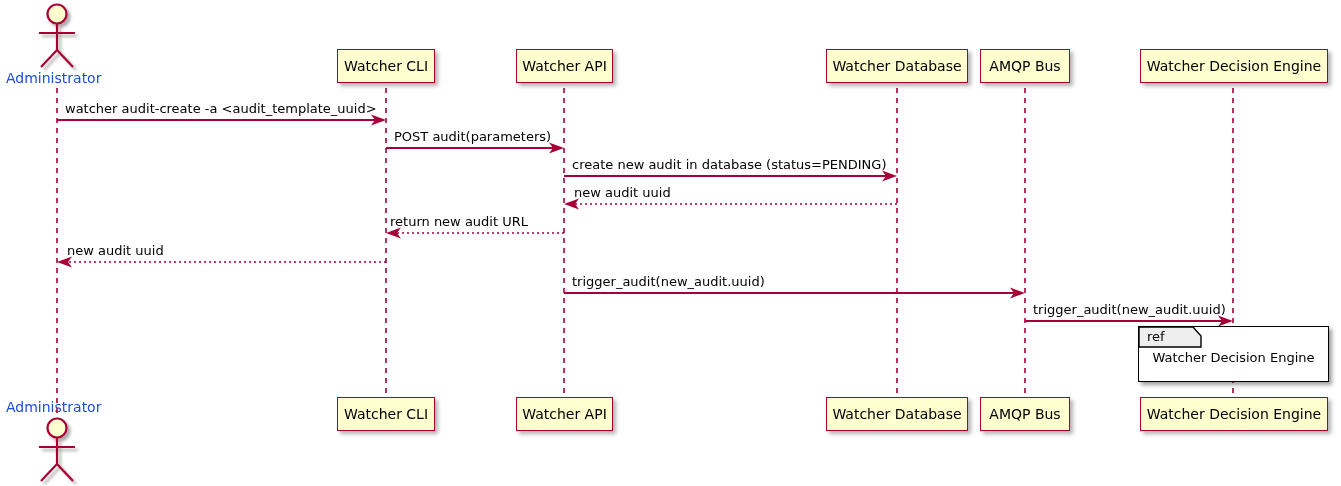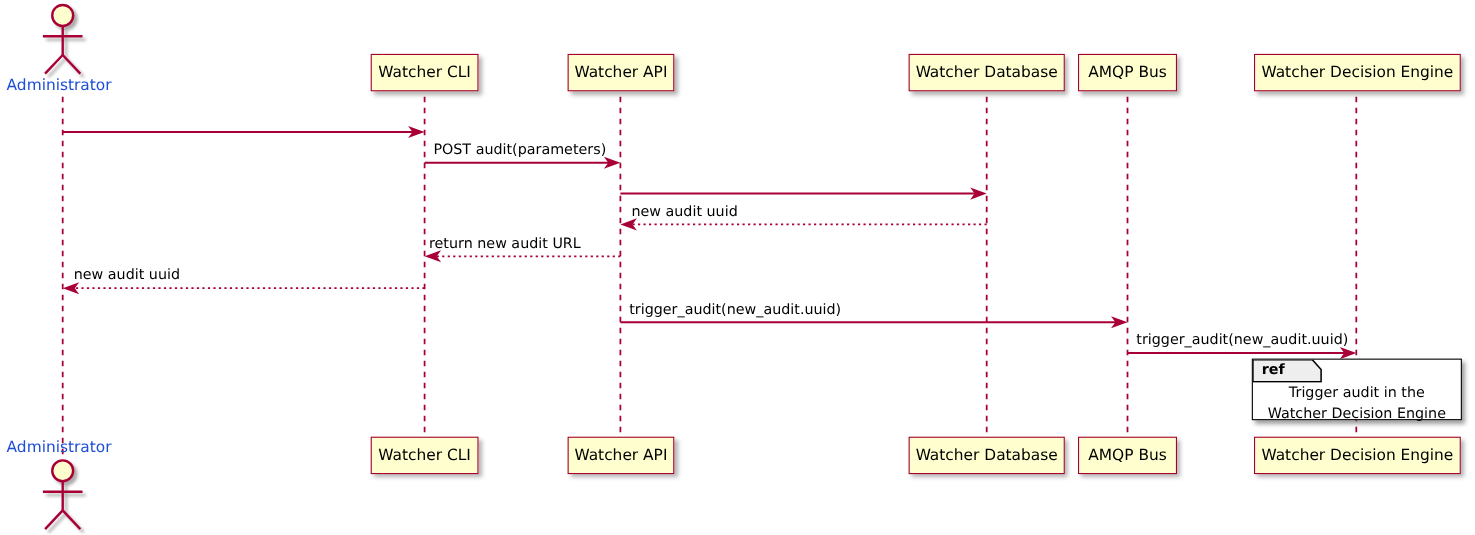--- a/index.html
+++ b/index.html
@@ -65,21 +65,21 @@
     border: 1.5px solid #000000;
     box-shadow: 3px 3px 4px rgba(0,0,0,0.38);
     z-index: 8;
   }
   .ref-tab {
     position: absolute;
     left: 0;
     top: 0;
     box-sizing: border-box;
     background: #EEEEEE;
-    font-weight: bold;
+    font-weight: normal;
     font-size: 13px;
     color: #000000;
     padding: 2px 6px 2px 8px;
     line-height: 1.15;
   }
   .ref-tab-shape {
     position: absolute;
     left: 0;
     top: 0;
     pointer-events: none;
@@ -201,33 +201,34 @@
   <div class="participant" style="left:980px; top:397px; width:90px; height:34px;">
     <span>AMQP Bus</span>
   </div>
   <div class="participant" style="left:1140px; top:397px; width:188px; height:34px;">
     <span>Watcher Decision Engine</span>
   </div>
 
   <div class="actor-label" style="left:6px; top:70px;">Administrator</div>
   <div class="actor-label" style="left:6px; top:399px;">Administrator</div>
 
+  <div class="msg-label" style="left:65px; top:101px;">watcher audit-create -a &lt;audit_template_uuid&gt;</div>
   <div class="msg-label" style="left:394px; top:129px;text-align:center;">POST audit(parameters)</div>
+  <div class="msg-label" style="left:572px; top:157px;">create new audit in database (status=PENDING)</div>
   <div class="msg-label" style="left:574px; top:185px;">new audit uuid</div>
   <div class="msg-label" style="left:390px; top:214px;">return new audit URL</div>
   <div class="msg-label" style="left:67px; top:243px;">new audit uuid</div>
   <div class="msg-label" style="left:572px; top:274px;">trigger_audit(new_audit.uuid)</div>
   <div class="msg-label" style="left:1033px; top:302px;">trigger_audit(new_audit.uuid)</div>
 
   <div class="ref-frag" style="left:1138px; top:326px; width:191px; height:56px;">
     <svg class="ref-tab-shape" width="63" height="21" viewBox="0 0 63 21" xmlns="http://www.w3.org/2000/svg">
       <path d="M0,0 L54,0 L62,9 L62,20 L0,20 Z" fill="#EEEEEE" stroke="#000000" stroke-width="1.4"></path>
     </svg>
     <div class="ref-tab" style="background:transparent; border:none; width:63px; height:21px; display:flex; align-items:center;">
       <span>ref</span>
     </div>
     <div class="ref-body" style="top:22px;">
-      <div>Trigger audit in the</div>
       <div>Watcher Decision Engine</div>
     </div>
   </div>
 
 </div>
 
 </body></html>

